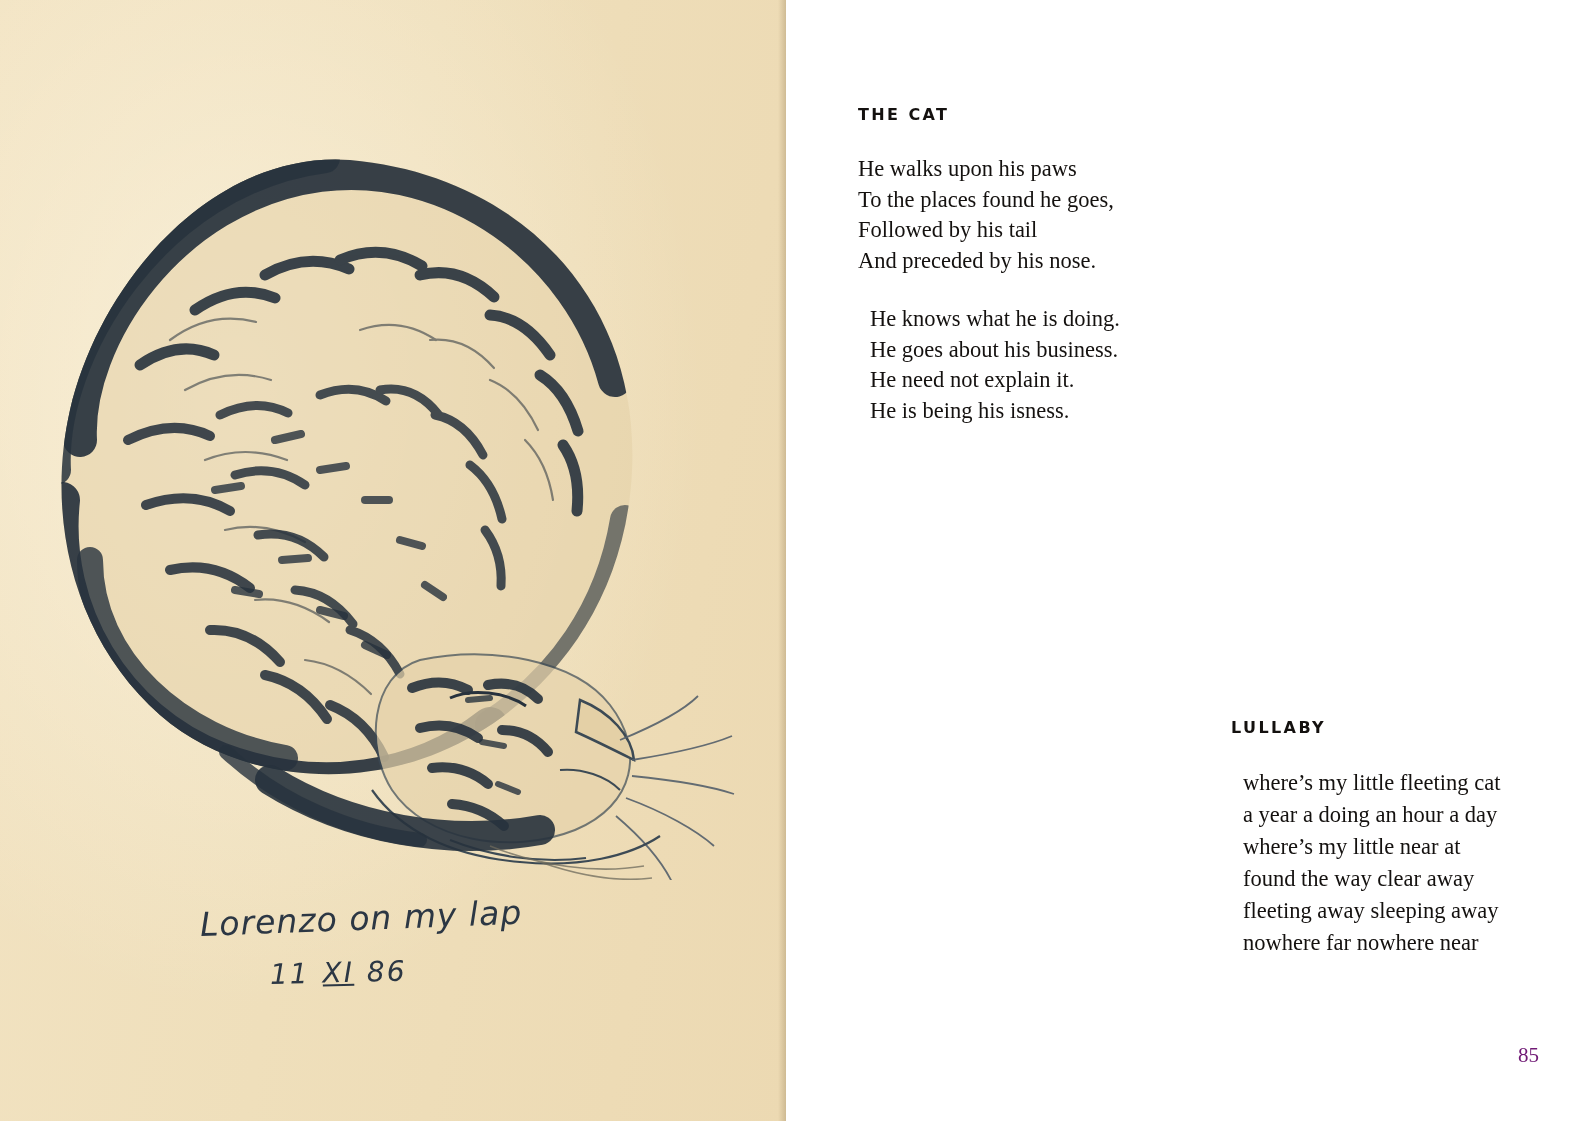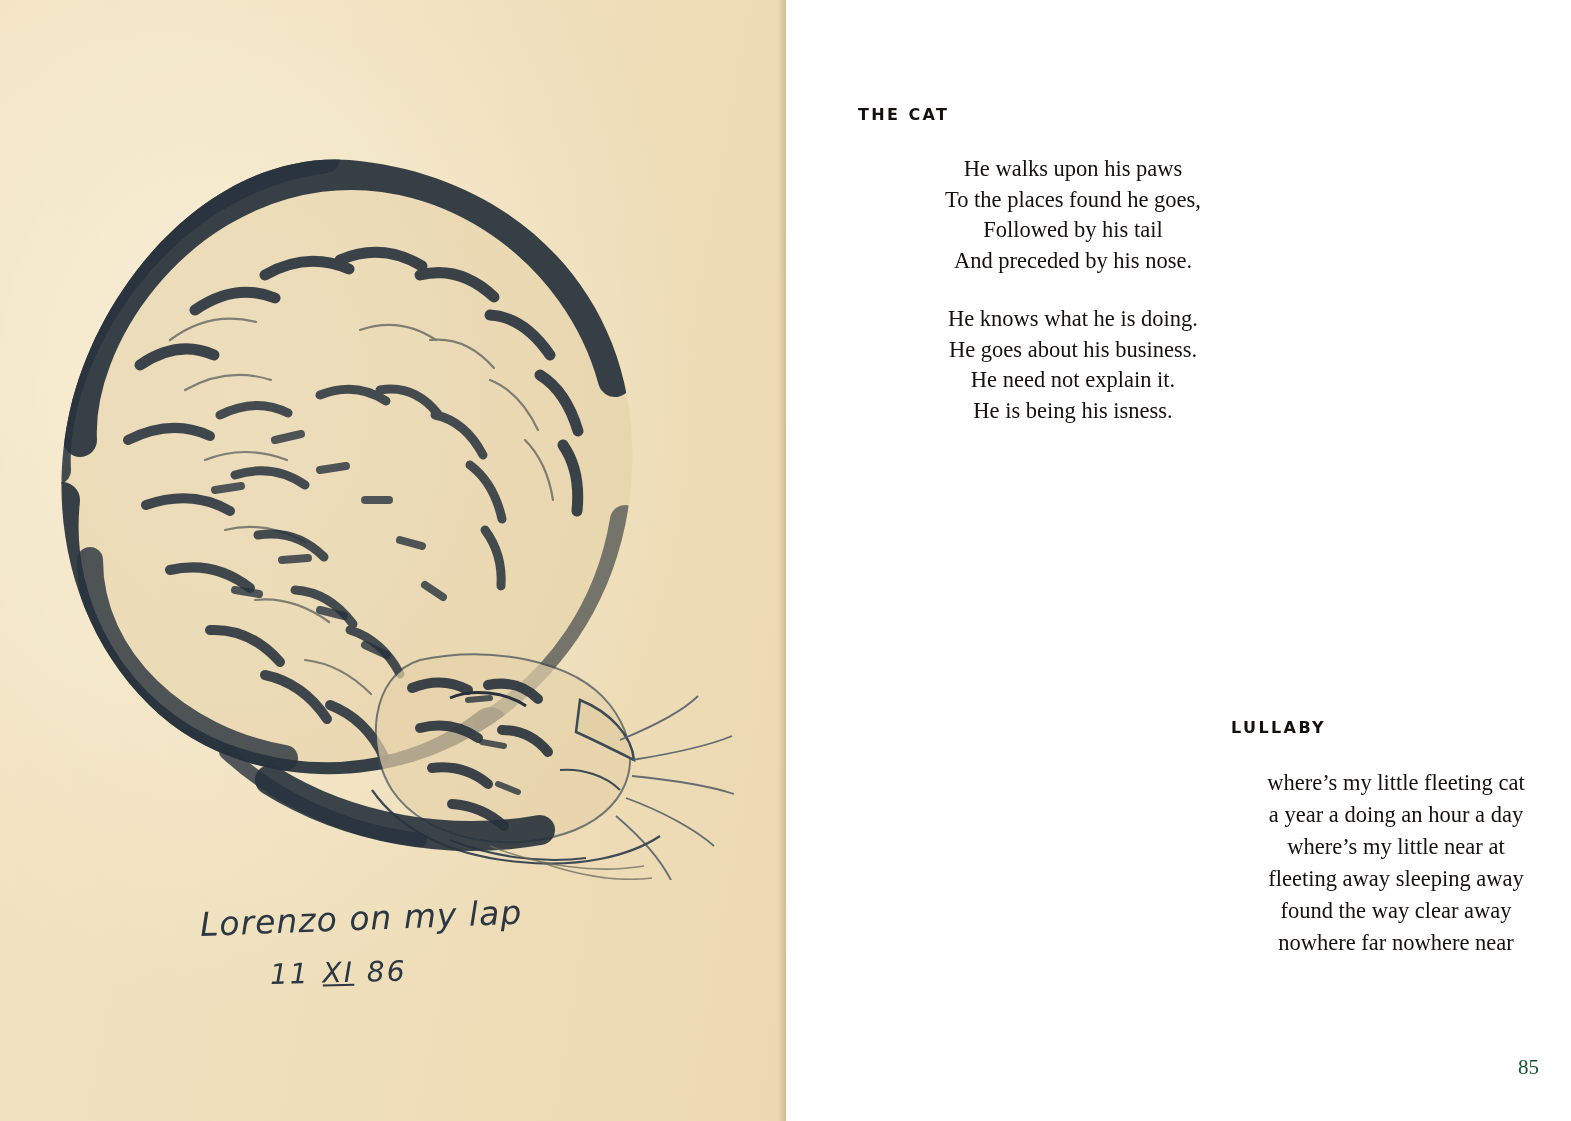--- a/index.html
+++ b/index.html
@@ -96,41 +96,40 @@
     font-family: "DejaVu Sans", sans-serif;
     font-size: 16px;
     font-weight: 700;
     letter-spacing: 2.4px;
     color: #14110f;
     margin: 0 0 30px 0;
   }
   .stanza {
     margin: 0 0 28px 0;
   }
-  .stanza:last-child { margin-bottom: 0; }
+  .stanza:last-child { margin-bottom: 0; margin-left: 12px; }
   .verse-line {
     font-family: "Liberation Serif", serif;
     font-size: 22.5px;
     line-height: 30.5px;
     color: #14110f;
     white-space: pre;
-    text-align: center;
   }
   #poem-cat  { left: 72px; top: 105px; width: 430px; }
   #poem-lullaby { left: 445px; top: 718px; width: 330px; }
   #poem-lullaby .poem-title { }
   #poem-lullaby .verse-line { line-height: 32px; }
 
   .page-number {
     position: absolute;
     right: 32px;
-    bottom: 41px;
+    bottom: 53px;
     font-family: "Liberation Serif", serif;
     font-size: 21px;
-    color: #14532d;
+    color: #701a75;
   }
 </style>
 </head>
 <body>
 
 <div class="spread">
 
   <div class="page-left">
     <div class="paper-tone"></div>
 
@@ -300,22 +299,22 @@
         <div class="verse-line">He is being his isness.</div>
       </div>
     </div>
 
     <div class="poem" id="poem-lullaby">
       <h2 class="poem-title">LULLABY</h2>
       <div class="stanza">
         <div class="verse-line">where’s my little fleeting cat</div>
         <div class="verse-line">a year a doing an hour a day</div>
         <div class="verse-line">where’s my little near at</div>
+        <div class="verse-line">found the way clear away</div>
         <div class="verse-line">fleeting away sleeping away</div>
-        <div class="verse-line">found the way clear away</div>
         <div class="verse-line">nowhere far nowhere near</div>
       </div>
     </div>
 
     <div class="page-number">85</div>
   </div>
 
 </div>
 
 </body></html>

